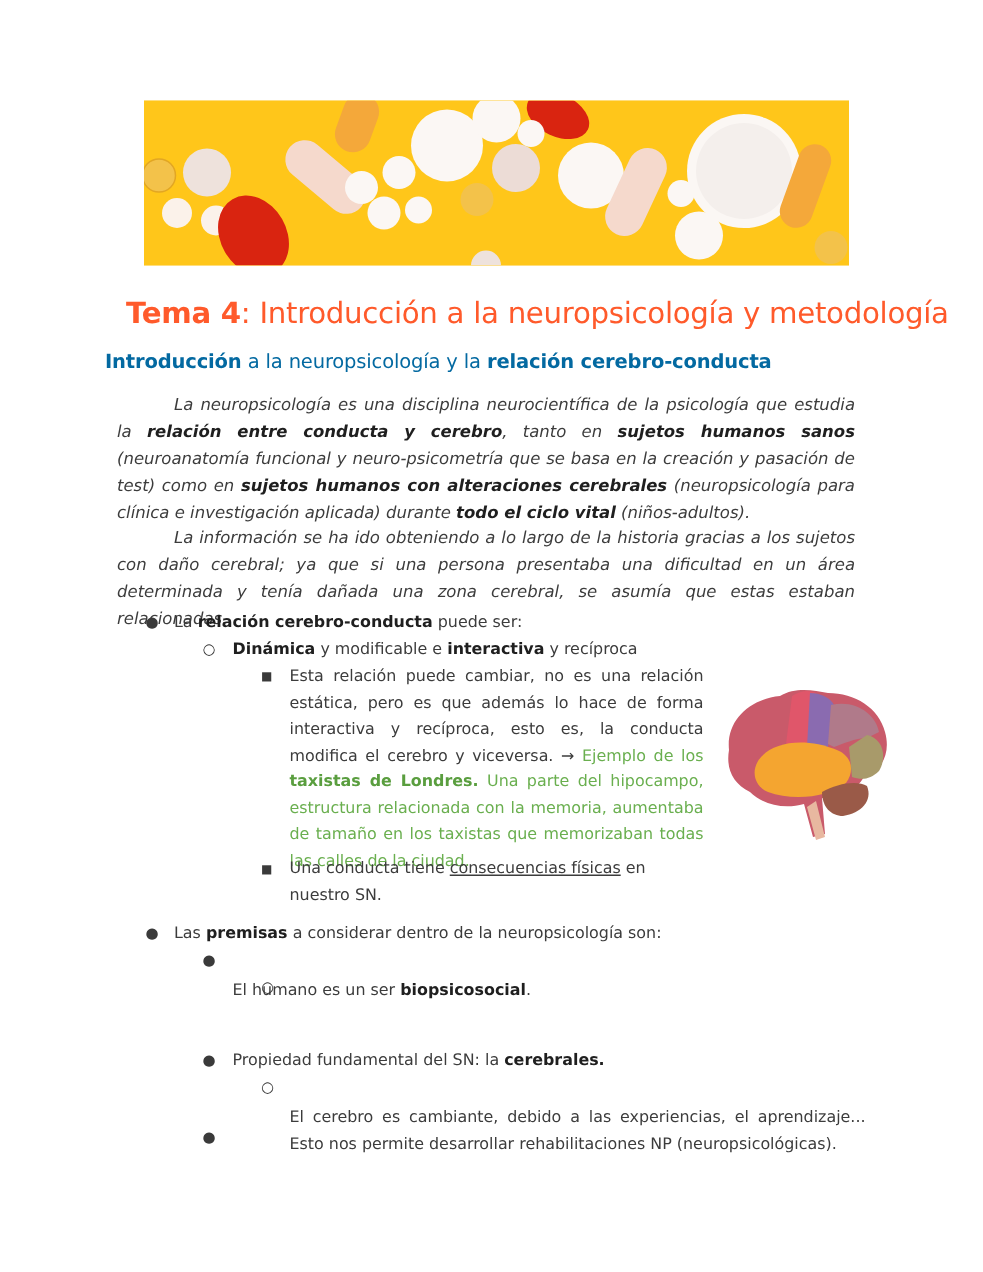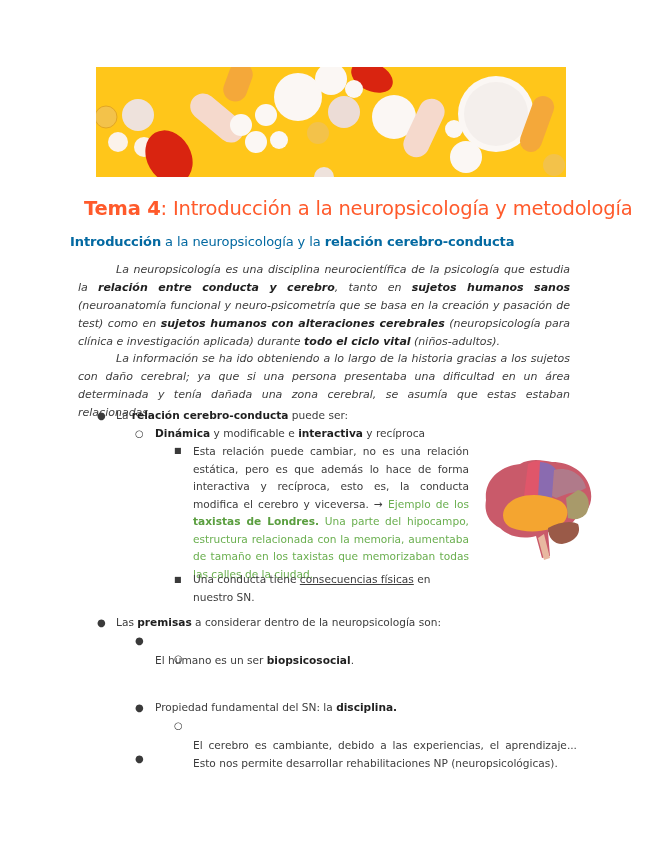--- a/index.html
+++ b/index.html
@@ -105,20 +105,20 @@
 
   <span class="bullet" style="left:97px; top:617px;">●</span>
   <div class="li" style="left:116px; top:614px; width:440px;"><span>Las </span><b>premisas</b><span> a considerar dentro de la neuropsicología son:</span></div>
 
   <span class="bullet" style="left:135px; top:635px;">●</span>
   <div class="li" style="left:155px; top:604px; width:400px;margin-top:48px;"><span>El humano es un ser </span><b>biopsicosocial</b><span>.</span></div>
 
   <span class="bullet" style="left:174px; top:653px;">○</span>
 
   <span class="bullet" style="left:135px; top:702px;">●</span>
-  <div class="li" style="left:155px; top:699px; width:400px;"><span>Propiedad fundamental del SN: la </span><b>disciplina.</b></div>
+  <div class="li" style="left:155px; top:699px; width:400px;"><span>Propiedad fundamental del SN: la </span><b>cerebrales.</b></div>
 
   <span class="bullet" style="left:174px; top:720px;">○</span>
   <div class="li" style="left:193px; top:737px; width:384px; text-align:justify;">El cerebro es cambiante, debido a las experiencias, el aprendizaje... Esto nos permite desarrollar rehabilitaciones NP (neuropsicológicas).</div>
 
   <span class="bullet" style="left:135px; top:753px;">●</span>
 
 </div>
 
 </body></html>

